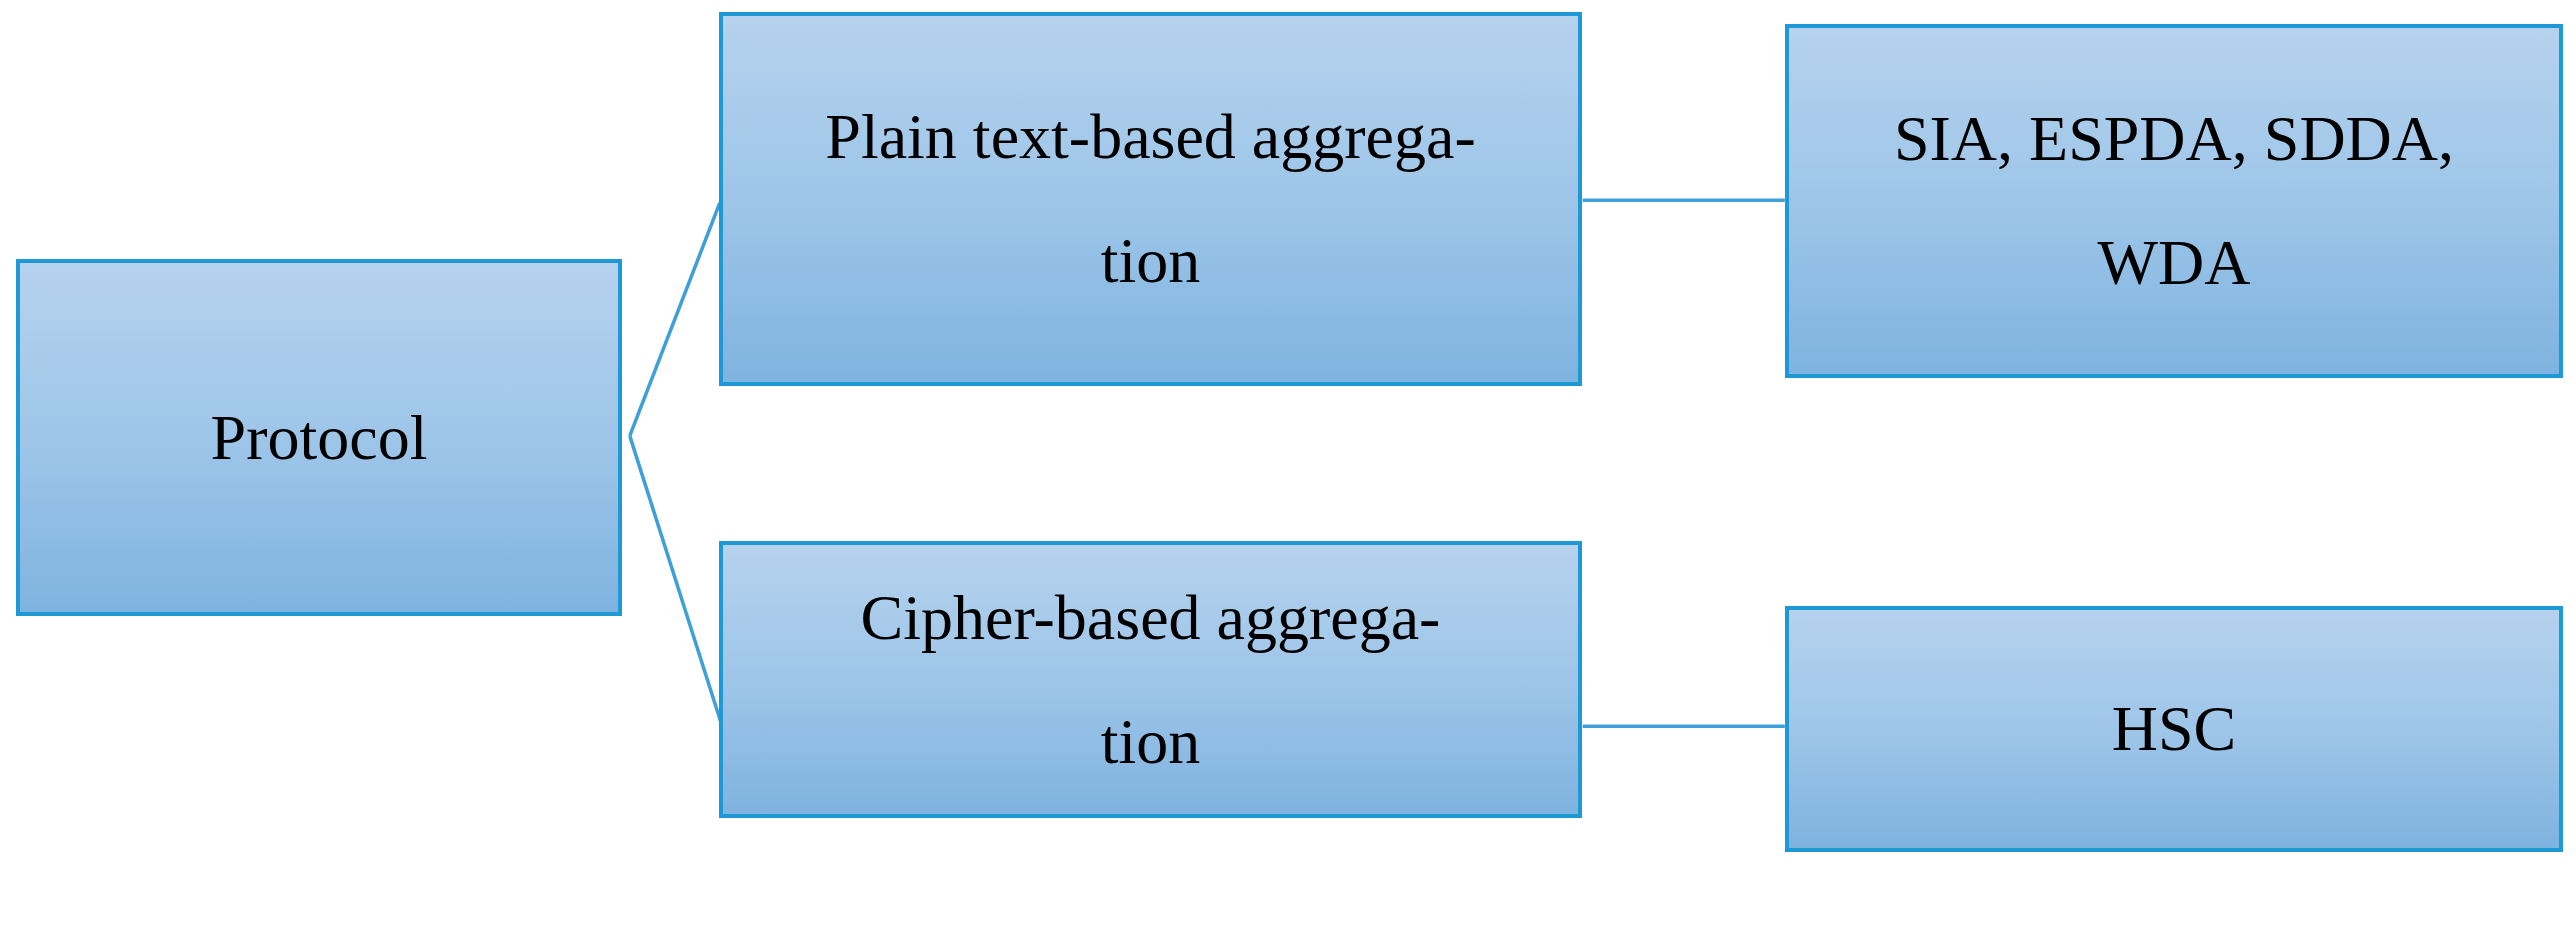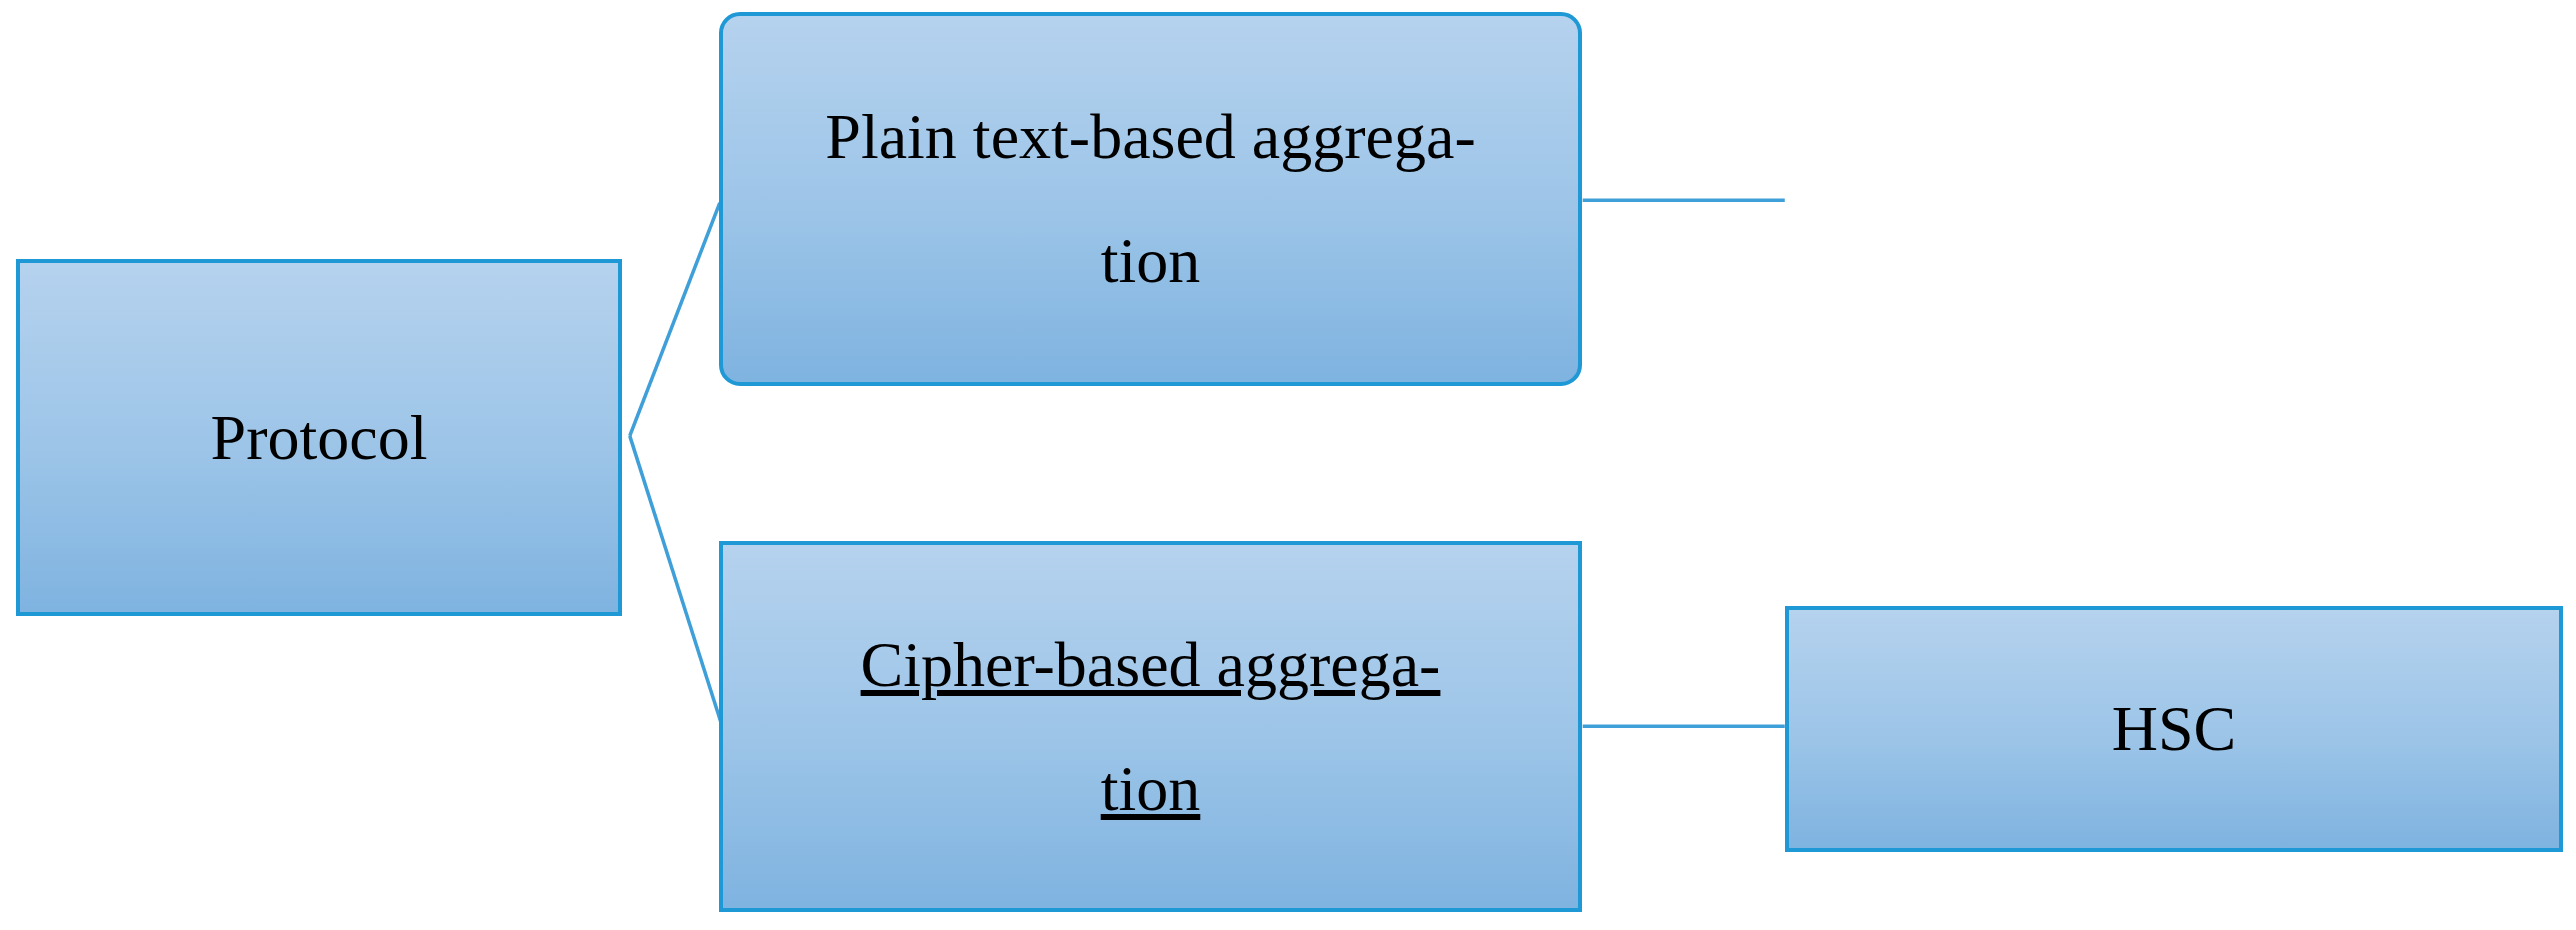--- a/index.html
+++ b/index.html
@@ -34,22 +34,22 @@
     text-align: center;
     color: #000000;
     font-size: 64px;
     line-height: 124px;
   }
   .node-line {
     display: block;
     white-space: pre;
   }
   #node-root          { left: 16px;   top: 259px; width: 606px; height: 357px; }
-  #node-branch-plain  { left: 719px;  top: 11.5px;  width: 863px; height: 374px; border-radius: 21px; }
-  #node-branch-cipher { left: 719px;  top: 541px; width: 863px; height: 371px; text-decoration: underline; }
+  #node-branch-plain  { left: 719px;  top: 11.5px;  width: 863px; height: 374px; }
+  #node-branch-cipher { left: 719px;  top: 541px; width: 863px; height: 277px; }
   #node-leaf-plain    { left: 1785px; top: 24px;  width: 778px; height: 354px; }
   #node-leaf-cipher   { left: 1785px; top: 606px; width: 778px; height: 246px; }
 </style>
 </head>
 <body>
 
 <div class="diagram">
 
   <svg class="connector-layer" viewBox="0 0 2918 1054" xmlns="http://www.w3.org/2000/svg">
     <line x1="713" y1="494" x2="815" y2="230" stroke="#3f9fd8" stroke-width="4"></line>
@@ -65,19 +65,23 @@
   <div class="node" id="node-branch-plain">
     <span class="node-line">Plain text-based aggrega-</span>
     <span class="node-line">tion</span>
   </div>
 
   <div class="node" id="node-branch-cipher">
     <span class="node-line">Cipher-based aggrega-</span>
     <span class="node-line">tion</span>
   </div>
 
+  <div class="node" id="node-leaf-plain">
+    <span class="node-line">SIA, ESPDA, SDDA,</span>
+    <span class="node-line">WDA</span>
+  </div>
 
   <div class="node" id="node-leaf-cipher">
     <span class="node-line">HSC</span>
   </div>
 
 </div>
 
 
 </body></html>

